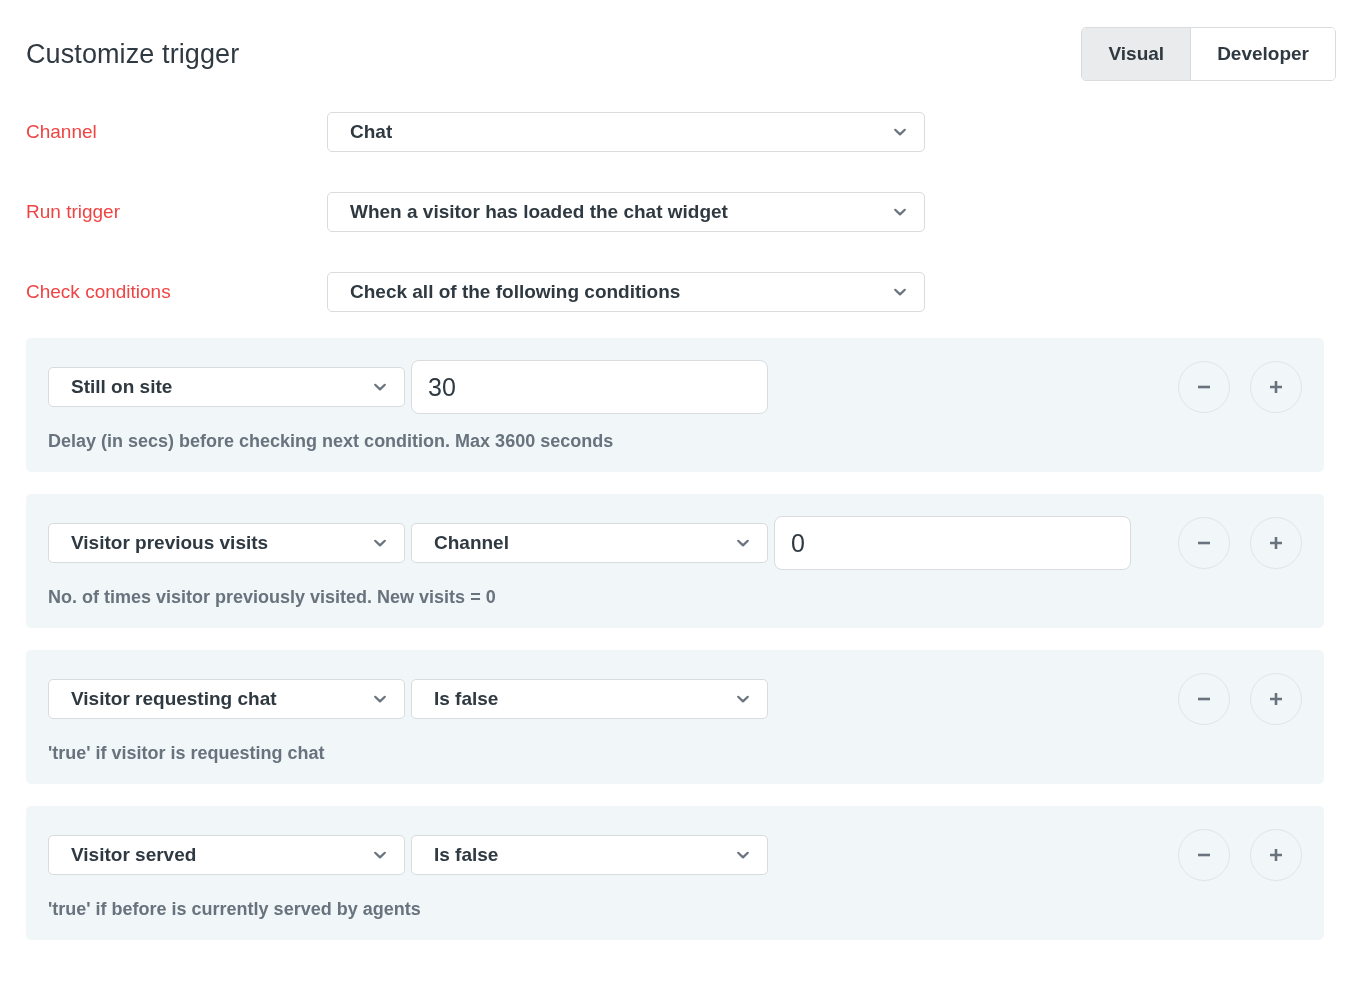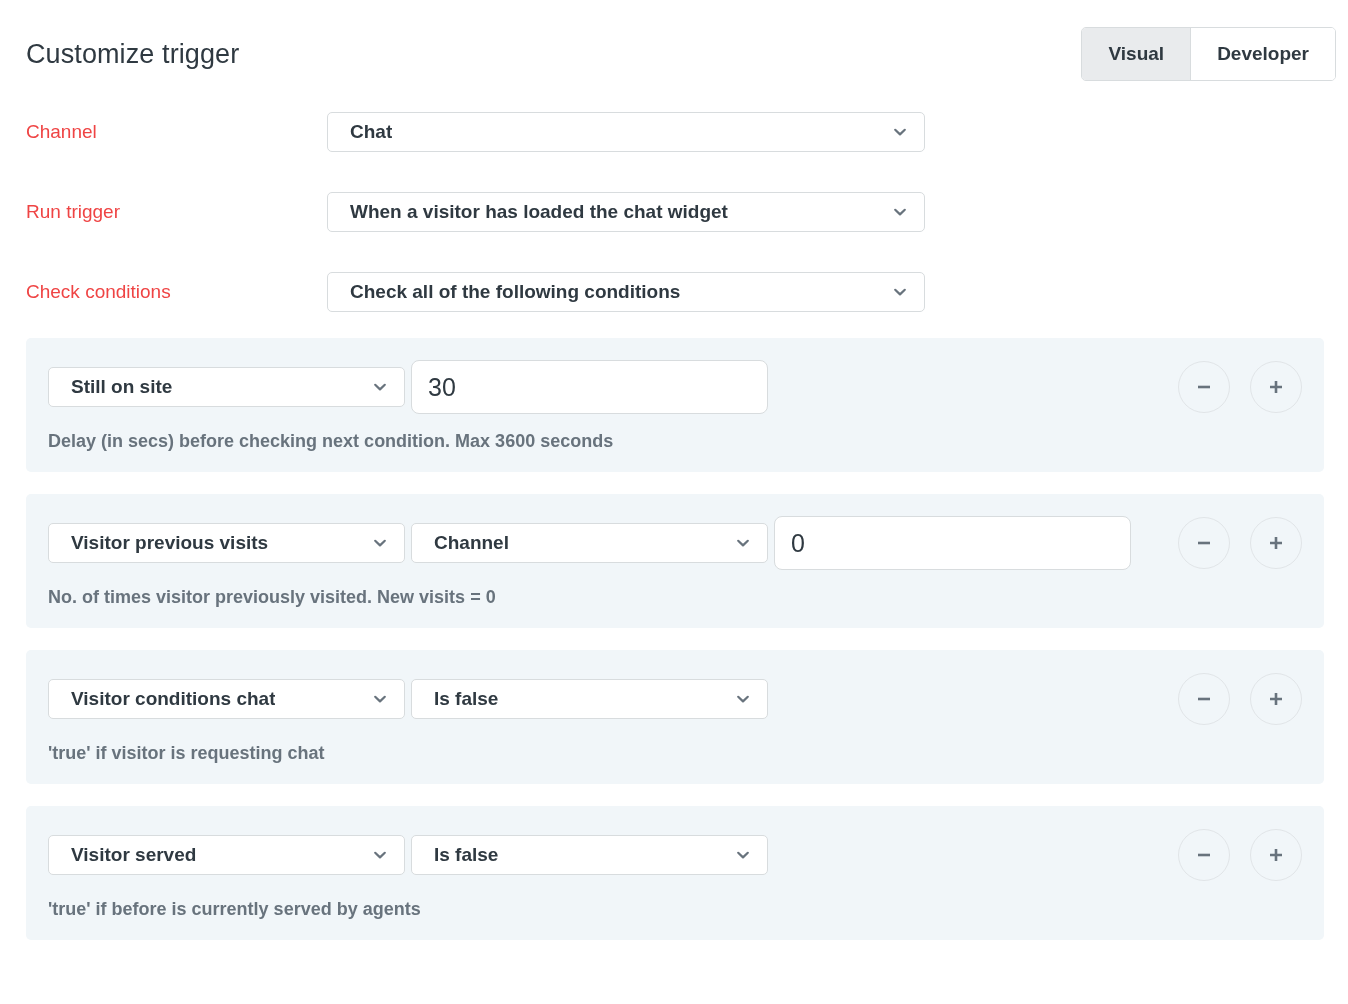--- a/index.html
+++ b/index.html
@@ -326,21 +326,21 @@
             </span>
           </button>
         </div>
       </div>
       <div class="helper">No. of times visitor previously visited. New visits = 0</div>
     </div>
 
     <div class="cond-card">
       <div class="cond-controls">
         <div class="select w-attr">
-          <span class="sel-text">Visitor conditions chat</span>
+          <span class="sel-text">Visitor requesting chat</span>
           <span class="chev">
             <svg viewBox="0 0 16 16" width="16" height="16" aria-hidden="true">
                 <path d="M3.2 5.8 L8 10.4 L12.8 5.8" fill="none" stroke="#68737d" stroke-width="2.2" stroke-linecap="round" stroke-linejoin="round"></path>
               </svg>
           </span>
         </div>
         <div class="select w-op">
           <span class="sel-text">Is false</span>
           <span class="chev">
             <svg viewBox="0 0 16 16" width="16" height="16" aria-hidden="true">

